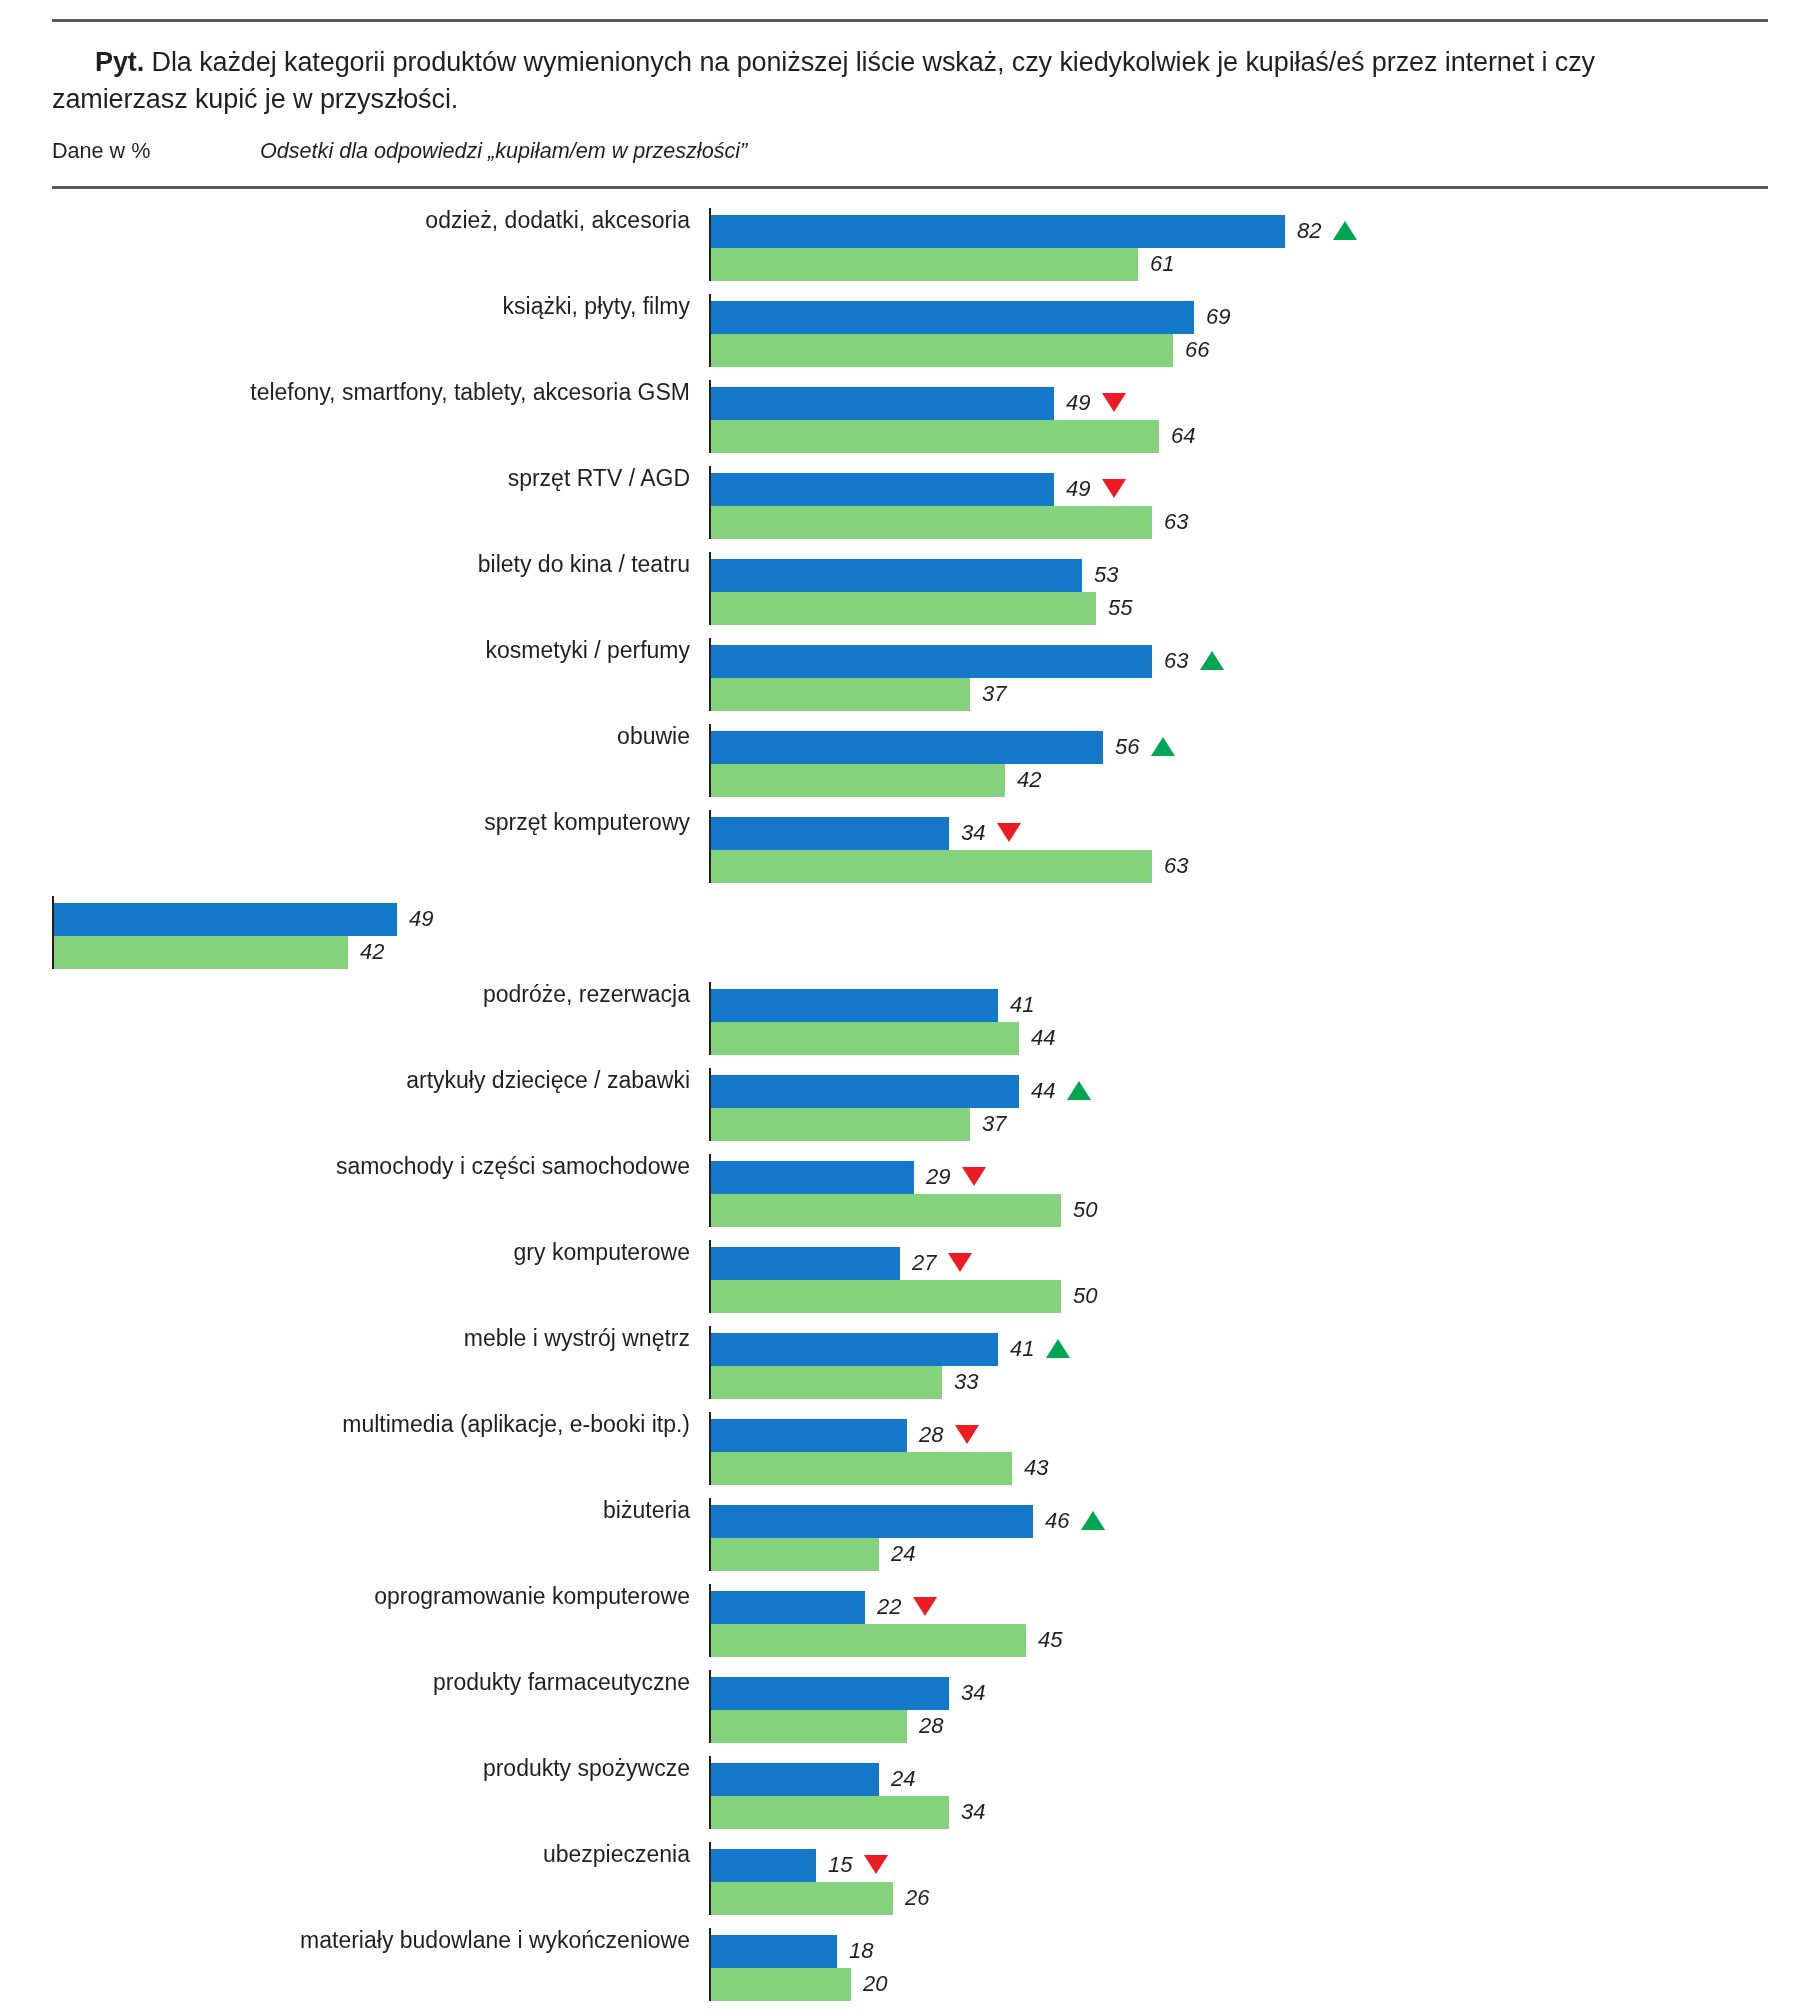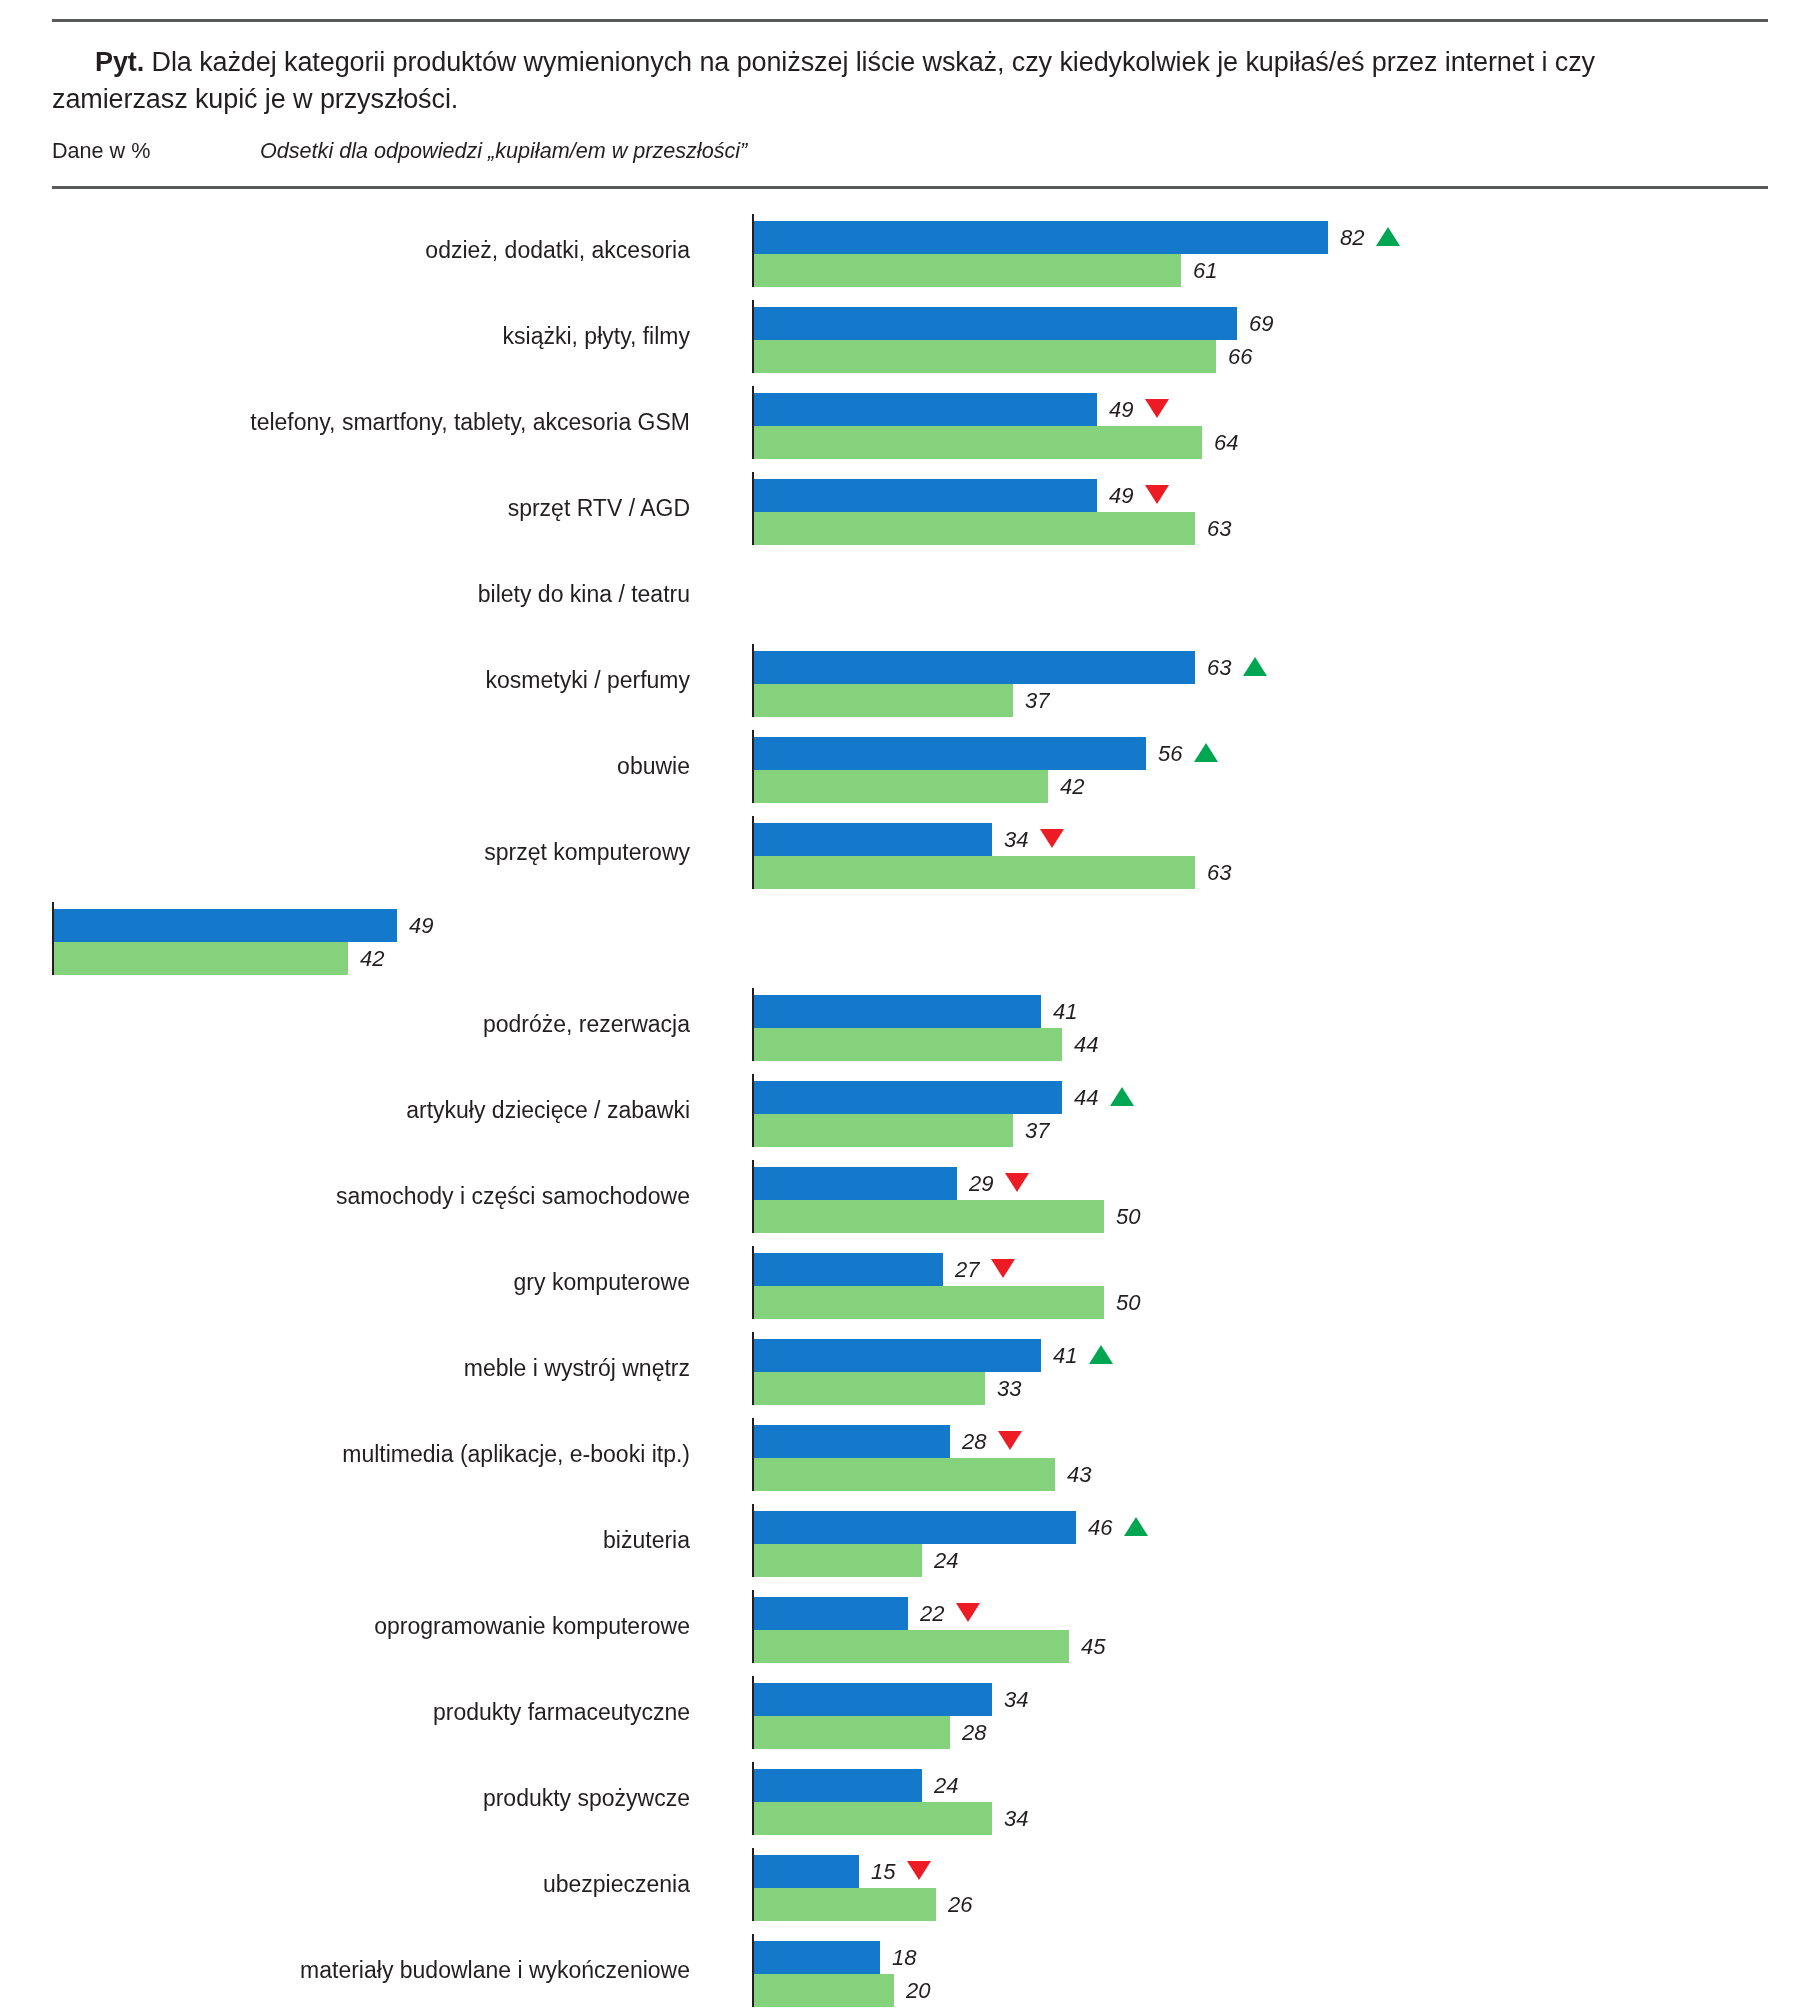--- a/index.html
+++ b/index.html
@@ -70,22 +70,21 @@
     margin-top: 19px;
     width: 1716px;
   }
   .rows {
     position: relative;
   }
   .row {
     position: relative;
     height: 86px;
     display: flex;
-    align-items: center;
-    gap: 43px;
+    align-items: flex-start;
   }
   .cat-label {
     width: 657px;
     flex: none;
     text-align: right;
     padding-right: 19px;
     box-sizing: border-box;
     font-size: 23px;
     color: #231f20;
     display: flex;
@@ -231,20 +230,30 @@
               <span class="val">49<span class="tri down"></span></span>
             </div>
             <div class="barline">
               <div class="bar male" style="width: 441px;"></div>
               <span class="val">63</span>
             </div>
           </div>
         </div>
         <div class="row">
           <div class="cat-label">bilety do kina / teatru</div>
+          <div class="bars">
+            <div class="barline">
+              <div class="bar female" style="width: 371px;"></div>
+              <span class="val">53</span>
+            </div>
+            <div class="barline">
+              <div class="bar male" style="width: 385px;"></div>
+              <span class="val">55</span>
+            </div>
+          </div>
         </div>
         <div class="row">
           <div class="cat-label">kosmetyki / perfumy</div>
           <div class="bars">
             <div class="barline">
               <div class="bar female" style="width: 441px;"></div>
               <span class="val">63<span class="tri up"></span></span>
             </div>
             <div class="barline">
               <div class="bar male" style="width: 259px;"></div>

